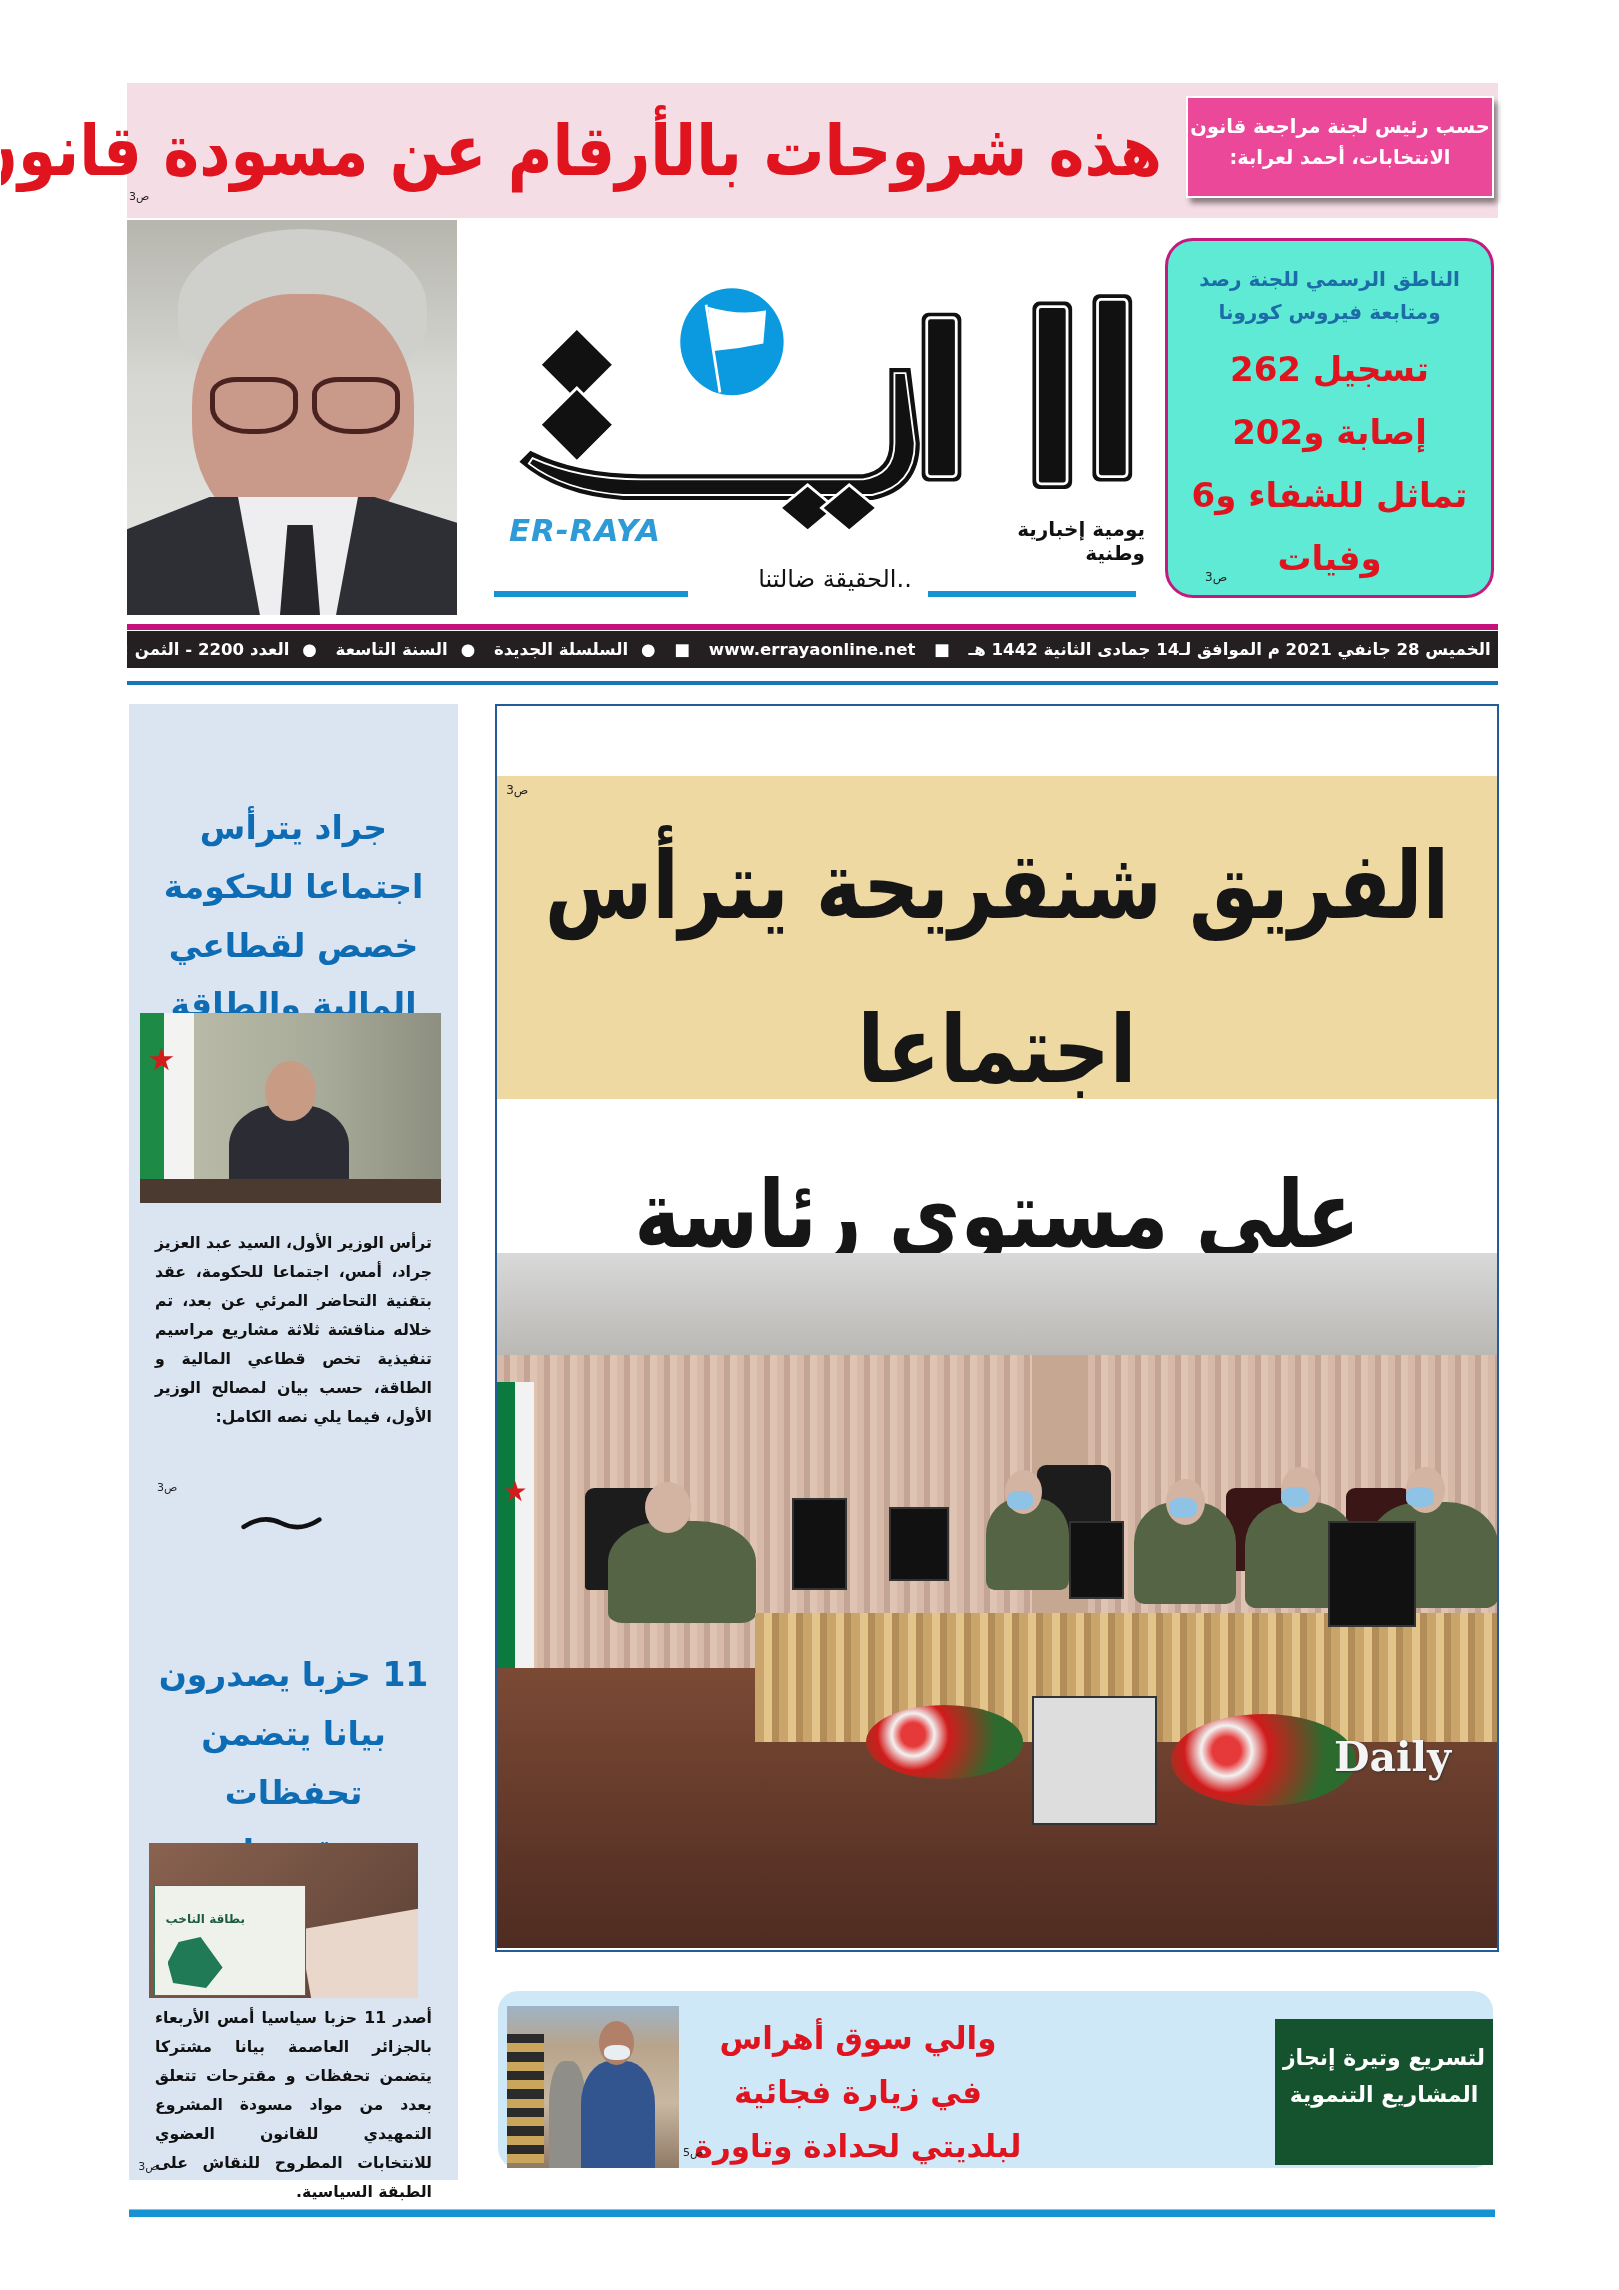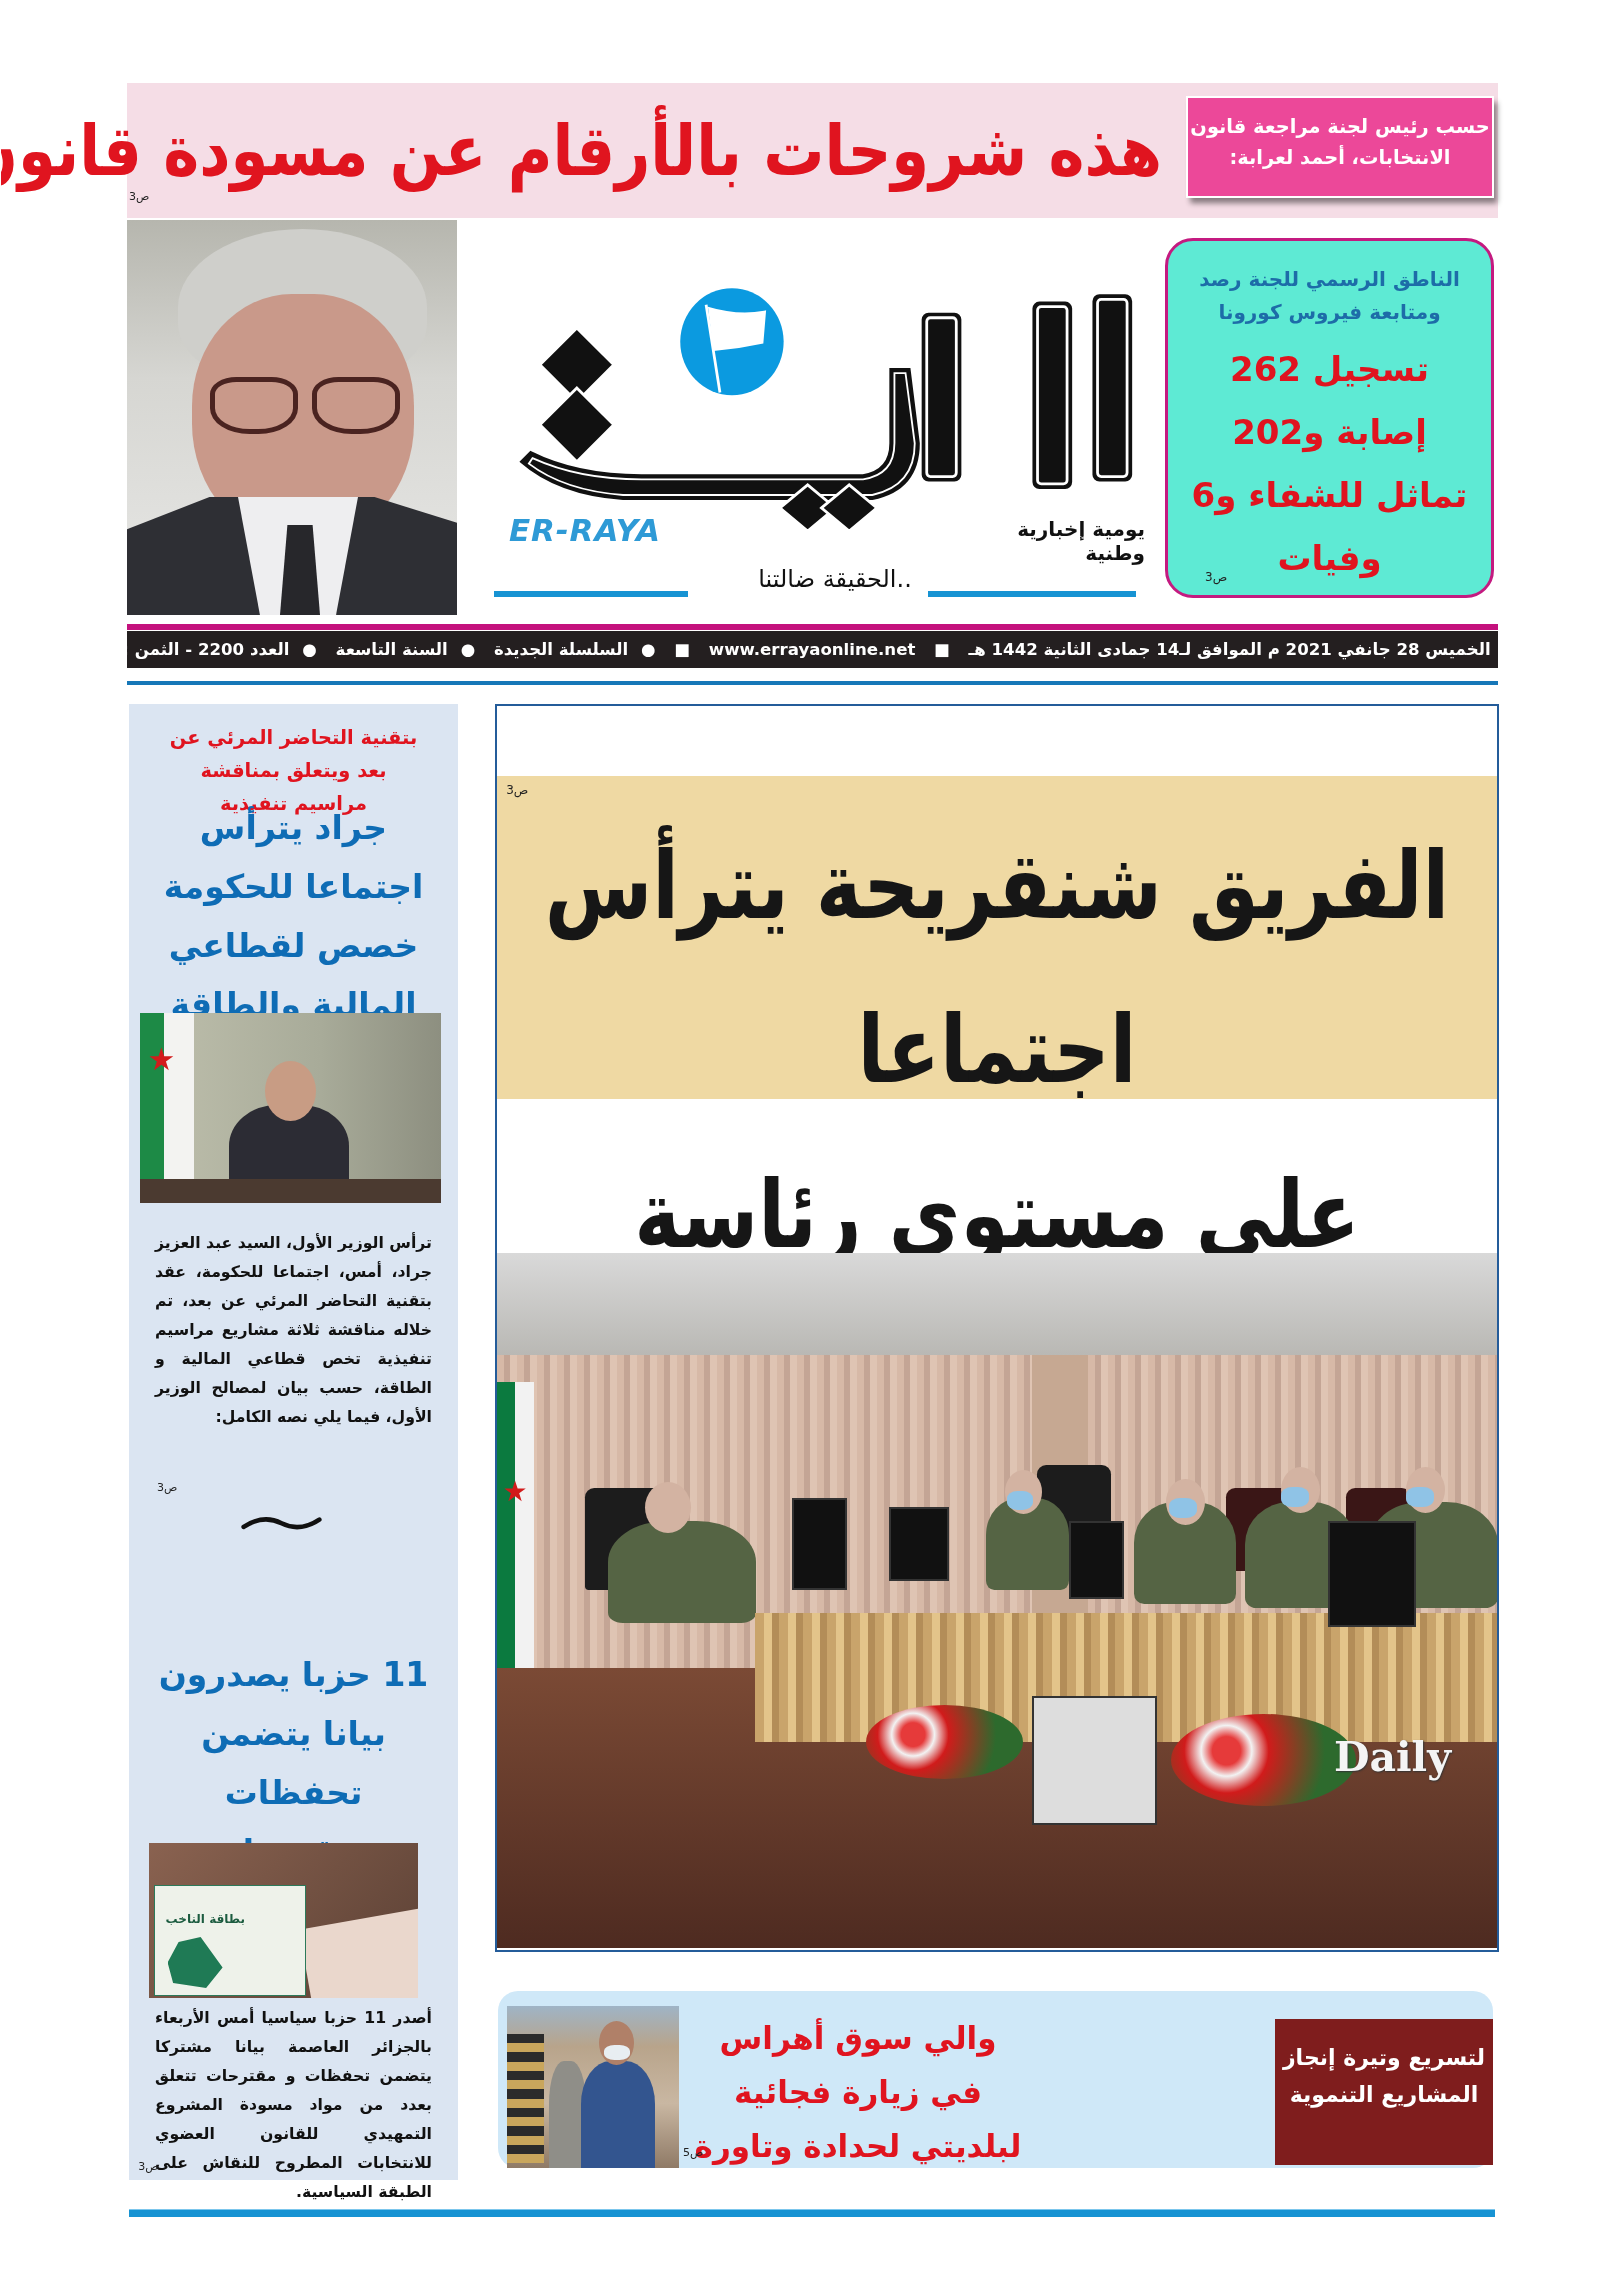--- a/index.html
+++ b/index.html
@@ -95,21 +95,21 @@
   .ep-card { position:absolute; left:4.6px; top:42px; width:152px; height:111px; background:#eef2ea; border:1.8px solid #2c7a5a; }
   .ep-card-title { position:absolute; left:11px; top:26px; color:#1c5c40; font-size: 12px; font-weight:bold; }
   .ep-map { position:absolute; left:13px; top:51px; width:55px; height:51px; background:#1f7a55; clip-path: polygon(20% 10%,60% 0,80% 30%,100% 60%,70% 100%,10% 90%,0 50%); }
   .ep-card2 { position:absolute; left:157px; top:74px; width:138px; height:92px; background:#ead7cc; transform: rotate(-10deg); }
 
   
   #promo { left: 498px; top: 1991px; width: 995px; height: 177px; background: #cfe8f8; border-radius: 20px; }
   #promo-photo { position:absolute; left: 9.2px; top: 14.8px; width: 172px; height: 162px; overflow:hidden; background: linear-gradient(180deg,#9fb4c6 0%,#b8a48b 25%,#c9b7a2 60%,#8f7a66 100%); }
   #promo-headline { position:absolute; left: 194px; top: 20px; width: 332px; text-align:center; color:#e0141f; font-weight:bold; font-size: 31px; line-height: 54px; }
   #promo-ref { position:absolute; left: 185px; top: 155px; font-size: 11px; color:#222; }
-  #promo-box { position:absolute; right: 0; top: 28px; width: 218px; height: 146px; background: #7f1d1d; color:#fff; font-weight:bold; font-size: 22px; line-height: 37px; text-align:center; padding-top: 20px; }
+  #promo-box { position:absolute; right: 0; top: 28px; width: 218px; height: 146px; background: #14532d; color:#fff; font-weight:bold; font-size: 22px; line-height: 37px; text-align:center; padding-top: 20px; }
 
   
   #bottom-rule { left: 129px; top: 2209px; width: 1366px; height: 8.3px; background: #1793d3; border-top: 0.9px solid #7cc6ec; }
 </style>
 </head>
 <body>
 
 <div id="top-banner" class="abs"></div>
 <div id="top-headline" class="abs">هذه شروحات بالأرقام عن مسودة قانون الانتخابات</div>
 <div id="top-page-ref" class="abs">ص3</div>
@@ -164,21 +164,20 @@
   <span>■</span>
   <span>www.errayaonline.net</span>
   <span>■</span>
   <span>●</span><span>السلسلة الجديدة</span>
   <span>●</span><span>السنة التاسعة</span>
   <span>●</span><span>العدد 2200 - الثمن : 15 دج</span>
 </div>
 <div id="blue-rule-top" class="abs"></div>
 
 <div id="left-col" class="abs">
-  <div class="lc-kicker" style="top:16.6px; padding:0 37px;">بتقنية التحاضر المرئي عن بعد ويتعلق بمناقشة مراسيم تنفيذية</div>
   <div class="lc-headline" style="top:94px; padding:0 28px;">جراد يترأس اجتماعا للحكومة خصص لقطاعي المالية والطاقة</div>
   <div class="lc-photo" style="top:309px; height:190px;">
     <div class="jp-bg"></div>
     <div class="jp-flag"></div>
     <div class="jp-star">★</div>
     <div class="jp-body"></div>
     <div class="jp-head"></div>
     <div class="jp-desk"></div>
   </div>
   <div class="lc-body" style="top:524px;">ترأس الوزير الأول، السيد عبد العزيز جراد، أمس، اجتماعا للحكومة، عقد بتقنية التحاضر المرئي عن بعد، تم خلاله مناقشة ثلاثة مشاريع مراسيم تنفيذية تخص قطاعي المالية و الطاقة، حسب بيان لمصالح الوزير الأول، فيما يلي نصه الكامل:</div>

